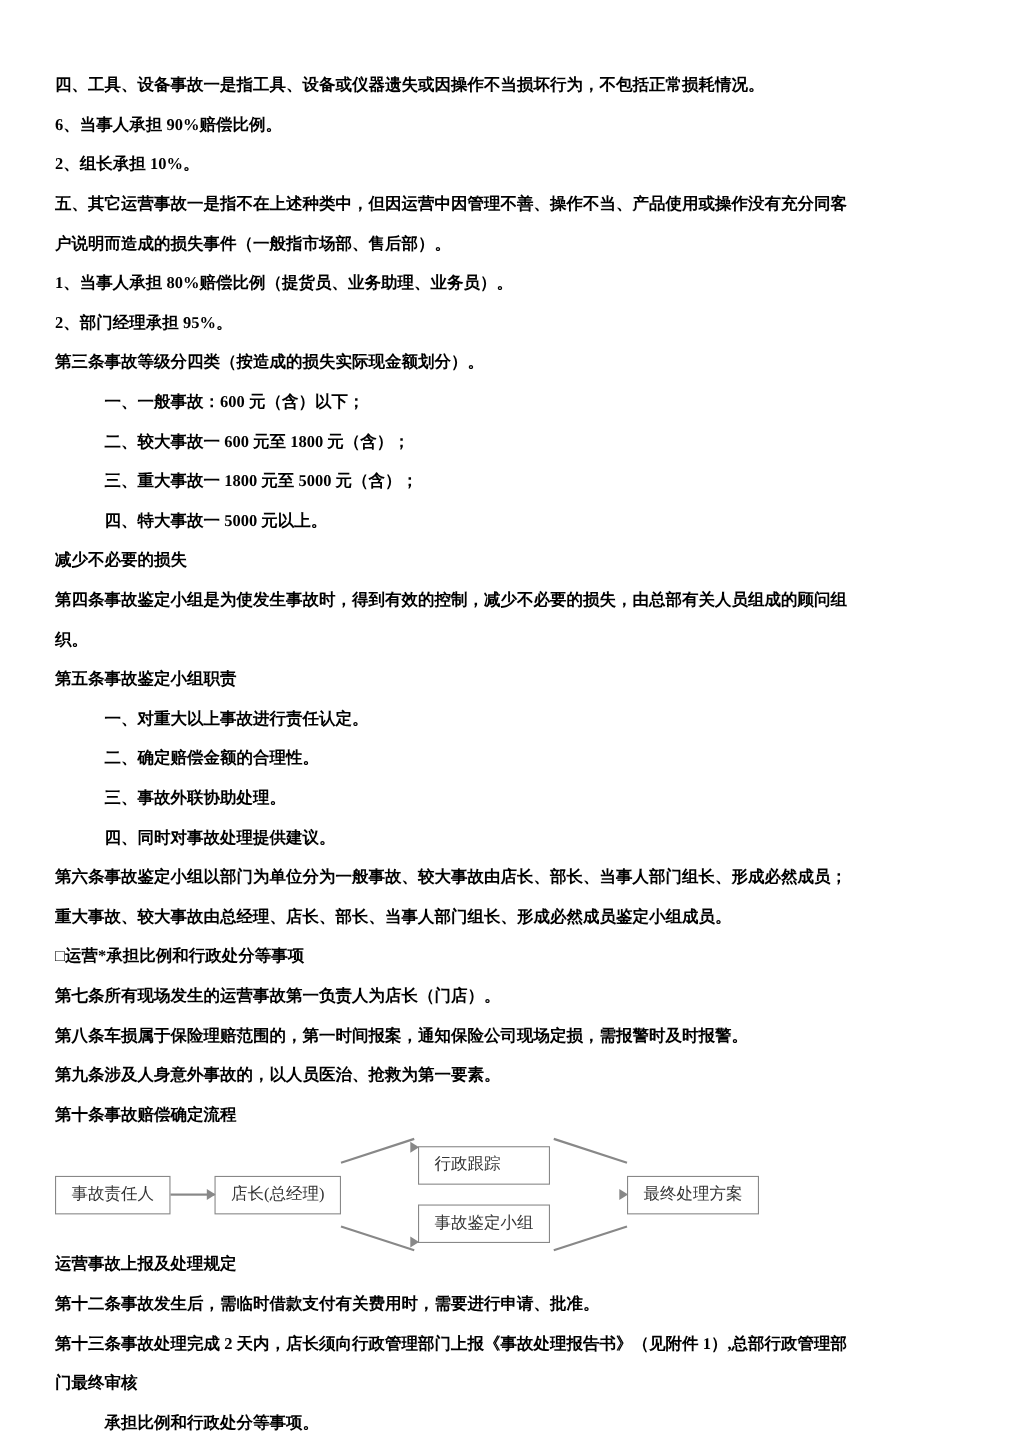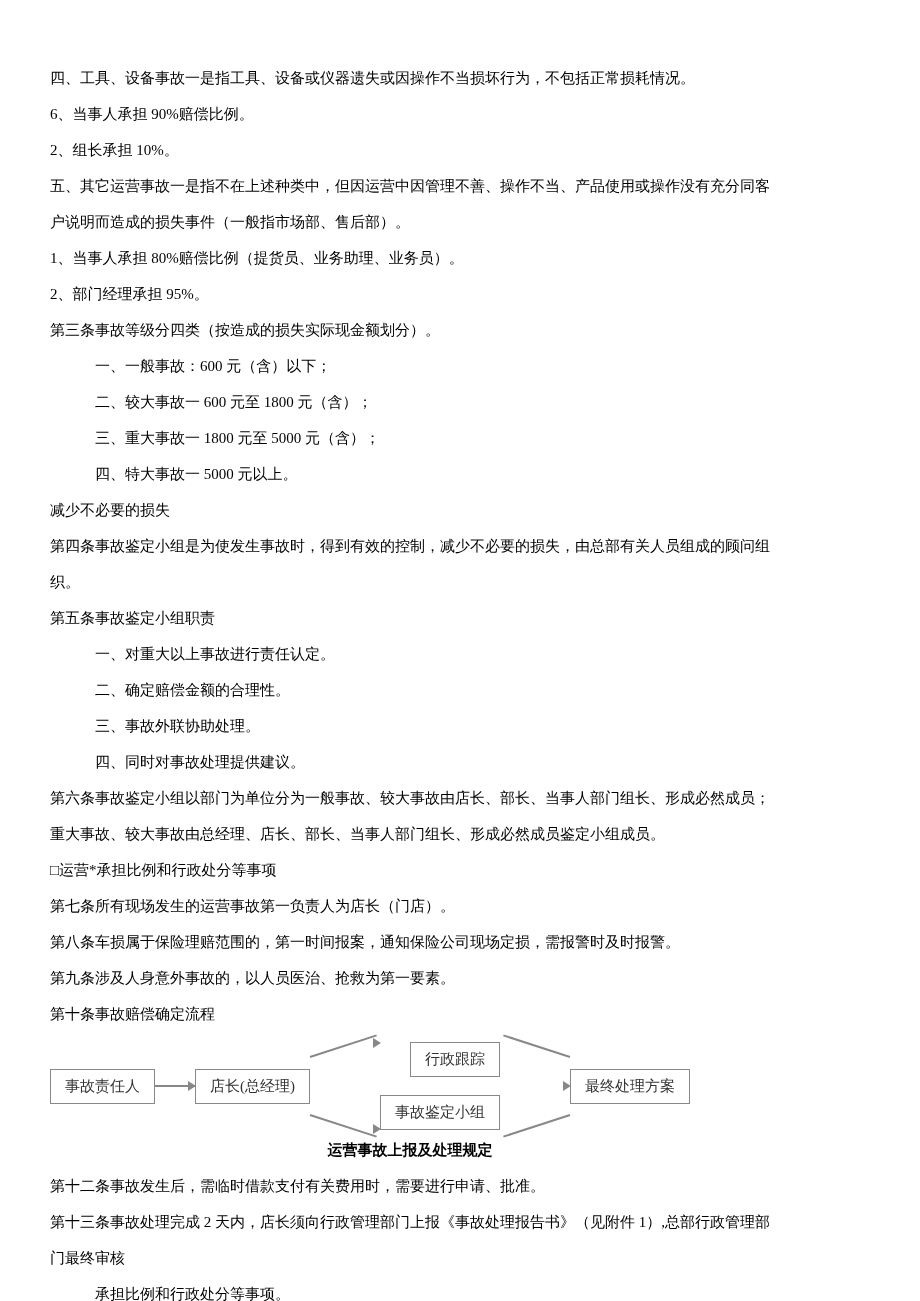--- a/index.html
+++ b/index.html
@@ -8,28 +8,28 @@
       line-height: 2.4;
       color: #000;
       background: #fff;
       margin: 0;
       padding: 60px 50px;
       width: 820px;
       box-sizing: border-box;
     }
     .para {
       margin: 0;
+      font-weight: bold;
     }
     .indent1 {
       padding-left: 3em;
     }
     .section-title {
       font-weight: bold;
       margin: 0;
-      text-align: center;
     }
     .flowchart {
       display: flex;
       align-items: center;
       gap: 0;
       margin: 10px 0 2px 0;
       flex-wrap: nowrap;
     }
     .box {
       border: 1.5px solid #888;
@@ -77,21 +77,20 @@
       border-left: 8px solid #888;
       border-top: 5px solid transparent;
       border-bottom: 5px solid transparent;
     }
     .split-out .arr-up { top: -8px; }
     .split-out .arr-down { bottom: -8px; }
     .stack {
       display: flex;
       flex-direction: column;
       gap: 18px;
-      align-items: flex-end;
     }
     .merge-in {
       position: relative;
       width: 70px;
       height: 80px;
       flex-shrink: 0;
     }
     .merge-in .line-up, .merge-in .line-down {
       position: absolute;
       right: 0;

